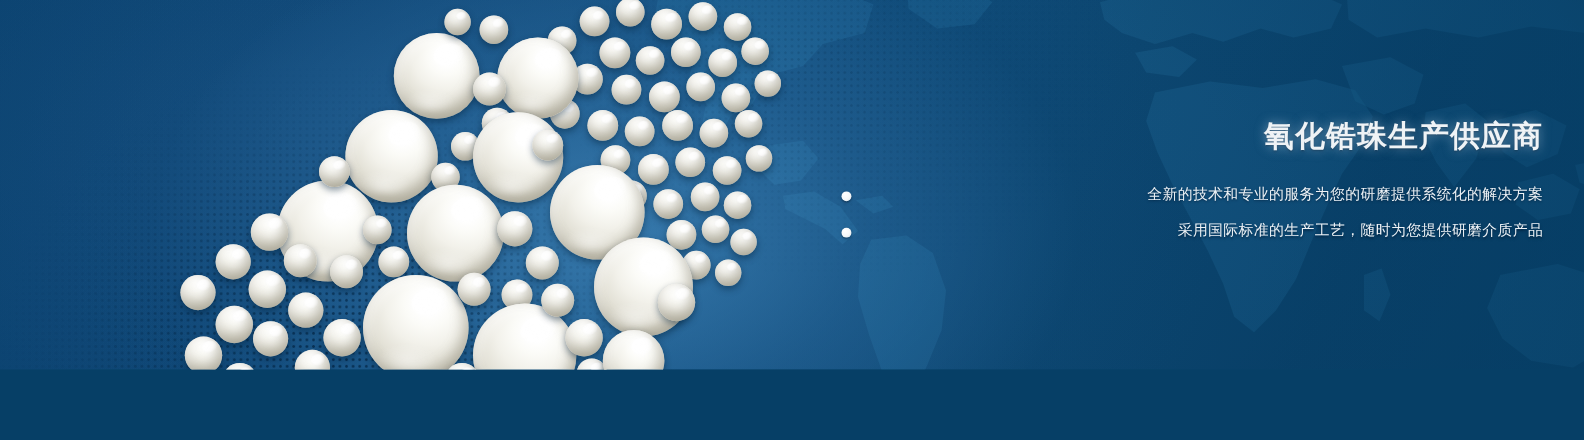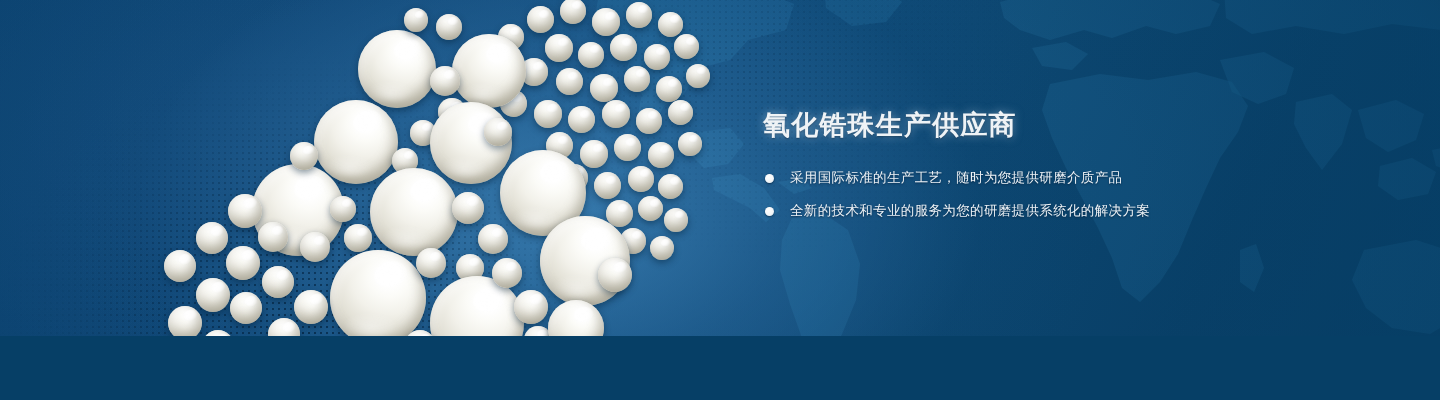--- a/index.html
+++ b/index.html
@@ -5,20 +5,21 @@
 <style>
   * { margin:0; padding:0; box-sizing:border-box; }
   html,body { width:1440px; height:400px; overflow:hidden; background:#063f66; }
   body { font-family:"DejaVu Sans","Liberation Sans",sans-serif; }
 
   #banner{
     position:relative;
     width:1440px; height:336px;
     overflow:hidden;
     background:#074169;
+    text-align:right;
   }
 
   
   .bg-base{
     position:absolute; inset:0;
     background:
       radial-gradient(ellipse 620px 420px at 560px 210px, rgba(64,132,184,0.80) 0%, rgba(47,110,163,0.45) 38%, rgba(20,76,124,0.10) 68%, rgba(7,65,105,0) 88%),
       radial-gradient(ellipse 900px 600px at 300px 120px, rgba(27,85,134,0.55) 0%, rgba(13,67,115,0.18) 55%, rgba(7,65,105,0) 85%),
       linear-gradient(115deg, #0d4373 0%, #0e4675 22%, #11507f 44%, #0c4670 66%, #083f67 84%, #063c63 100%);
   }
@@ -297,24 +298,24 @@
 
   <div class="copy">
 
     <h1 class="headline">氧化锆珠生产供应商</h1>
 
     <ul class="bullets">
 
 
       <li class="bullet">
         <span class="dot"></span>
+        <span>全新的技术和专业的服务为您的研磨提供系统化的解决方案</span>
+      </li>
+
+      <li class="bullet">
+        <span class="dot"></span>
         <span>采用国际标准的生产工艺，随时为您提供研磨介质产品</span>
       </li>
 
-      <li class="bullet">
-        <span class="dot"></span>
-        <span>全新的技术和专业的服务为您的研磨提供系统化的解决方案</span>
-      </li>
-
     </ul>
   </div>
 
 </div>
 
 </body></html>

